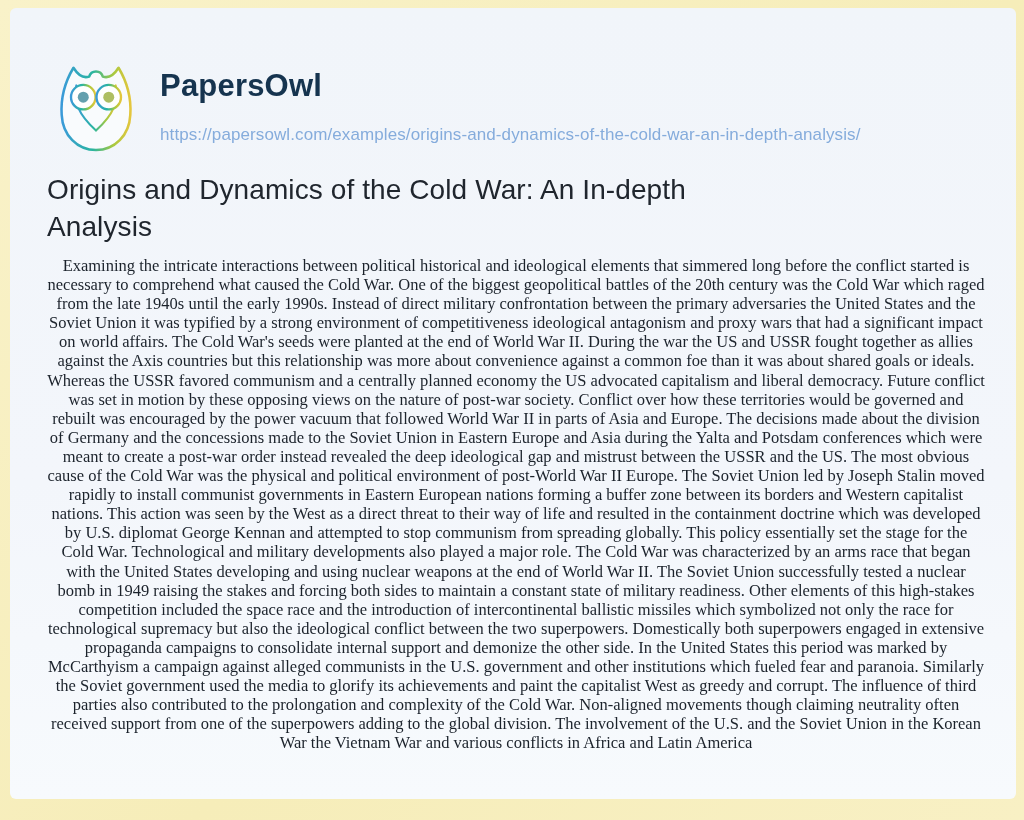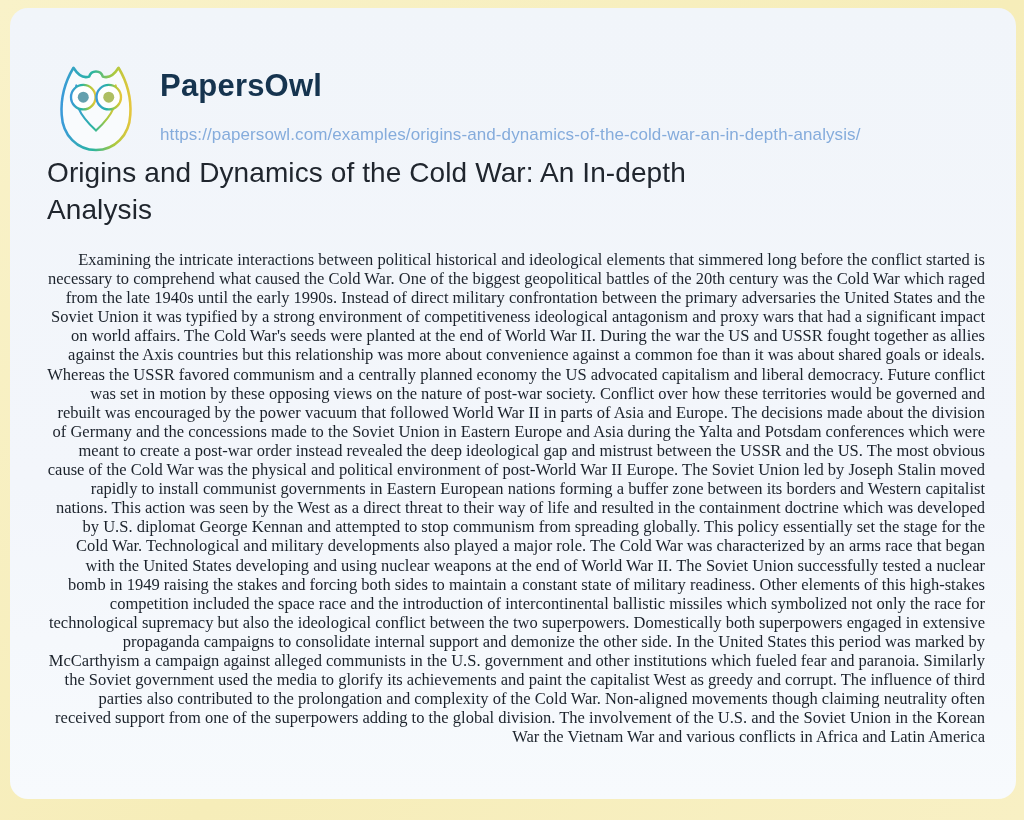--- a/index.html
+++ b/index.html
@@ -12,21 +12,21 @@
   }
   .page-frame {
     position: absolute;
     inset: 0;
     background: linear-gradient(135deg, #f9f2c9 0%, #f6edb9 55%, #f8f0c4 100%);
   }
   .content-card {
     position: absolute;
     top: 8px; left: 10px; right: 8px; bottom: 21px;
     background: linear-gradient(180deg, #f1f5fa 0%, #f3f6fb 60%, #f7fafd 100%);
-    border-radius: 18px;
+    border-radius: 6px;
     overflow: hidden;
   }
   .header {
     position: absolute;
     top: 49px; left: 40px;
     display: flex;
     align-items: flex-start;
   }
   .logo-wrap {
     width: 92px; height: 98px;
@@ -44,37 +44,37 @@
     margin-top: 22px;
     font-size: 17px;
     color: #85acdc;
     letter-spacing: 0.1px;
     text-decoration: none;
     display: inline-block;
     cursor: pointer;
   }
   .article-title {
     position: absolute;
-    top: 146px; left: 37px;
+    top: 163px; left: 37px;
     width: 740px;
     font-size: 28px;
     font-weight: 400;
     color: #20262e;
     line-height: 37px;
     letter-spacing: 0.1px;
   }
   .article-body {
     position: absolute;
-    top: 242px; left: 37px;
+    top: 248px; left: 37px;
     width: 938px;
     font-family: "Liberation Serif", "DejaVu Serif", serif;
     font-size: 16.5px;
     line-height: 19.1px;
     color: #1b222b;
-    text-align: right;
+    text-align: center;
   }
 </style>
 </head>
 <body>
 
 <div class="page-frame">
   <div class="content-card">
 
     <div class="header">
       <div class="logo-wrap">

